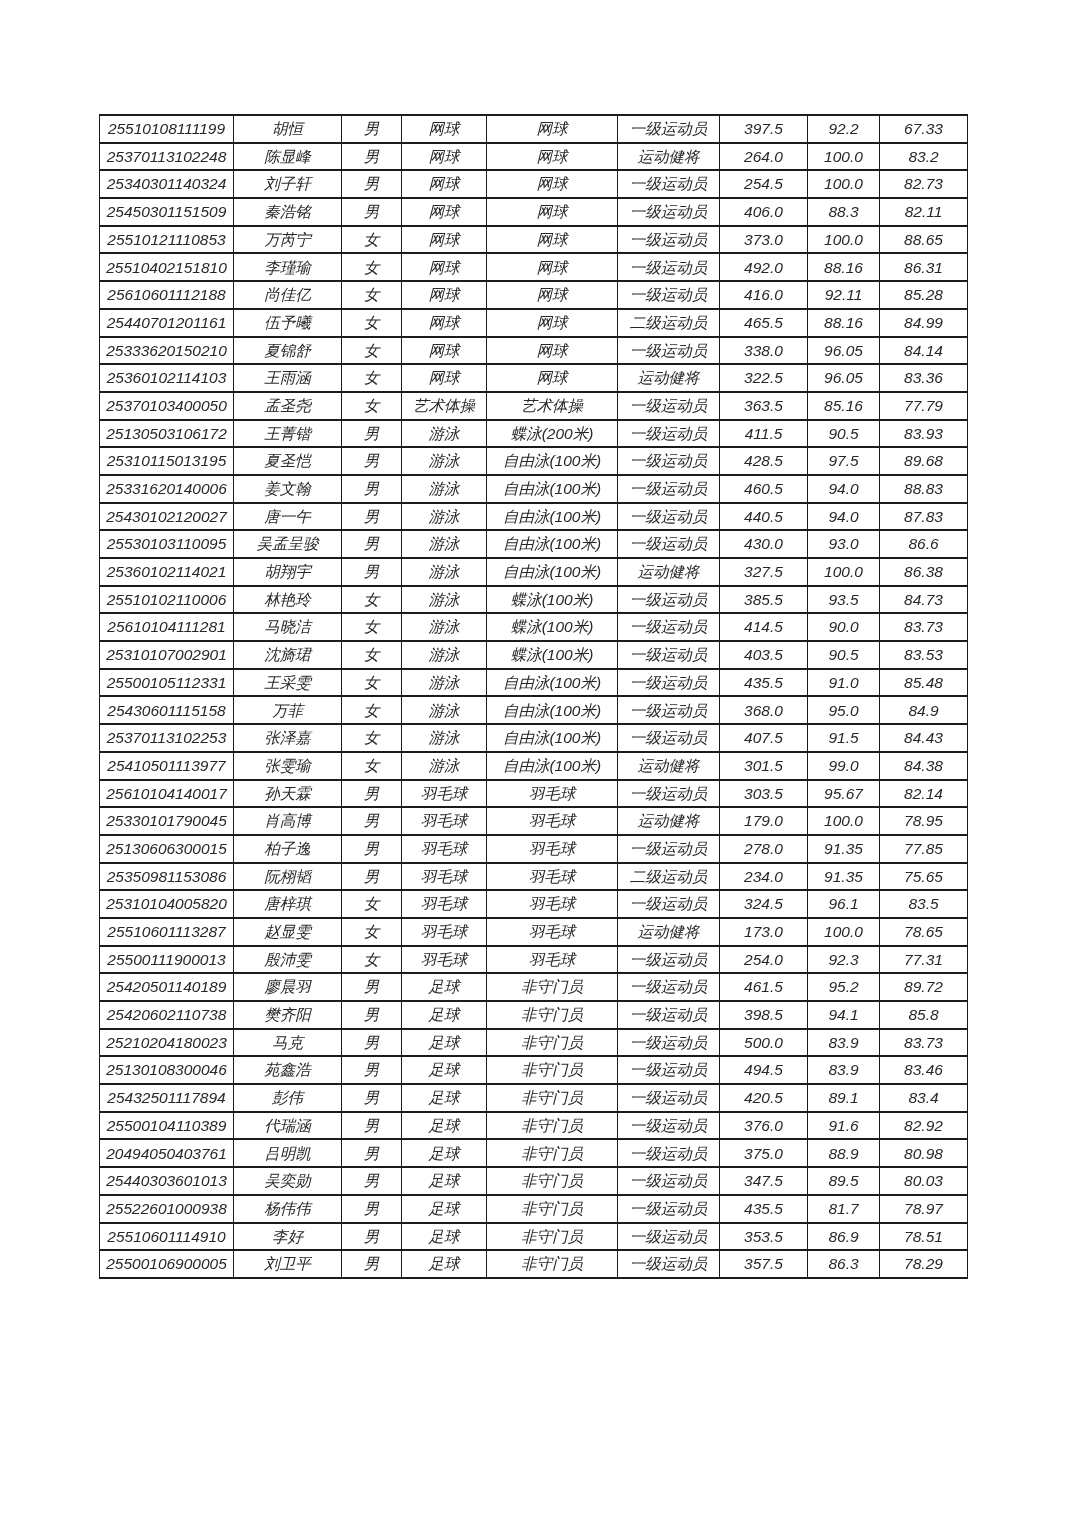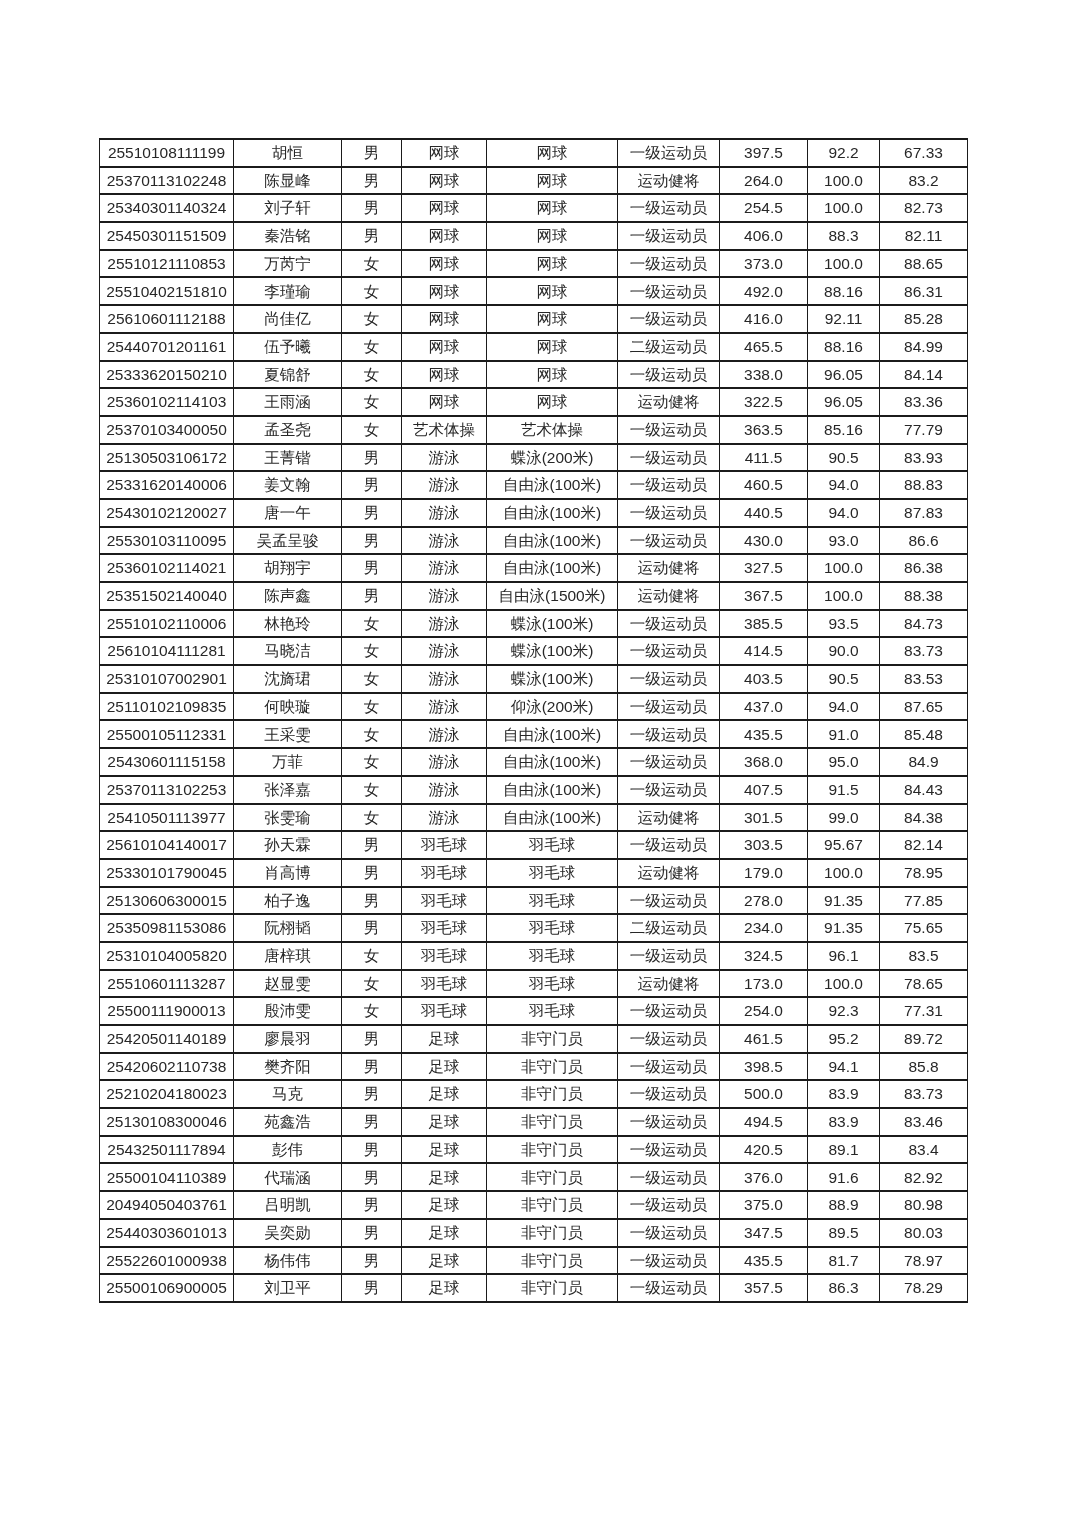--- a/index.html
+++ b/index.html
@@ -10,22 +10,23 @@
   }
   body {
     position: relative;
     width: 1080px;
     height: 1528px;
     overflow: hidden;
   }
   .sheet {
     position: absolute;
     left: 99px;
-    top: 138px;
+    top: 114px;
     width: 868px;
+    font-style: italic;
   }
   table.results {
     border-collapse: collapse;
     table-layout: fixed;
     width: 868px;
     color: #272727;
   }
   table.results td {
     border-top: 2px solid #1b1b1b;
     border-bottom: 2px solid #1b1b1b;
@@ -194,20 +195,31 @@
           <td class="c1">王菁锴</td>
           <td class="c2">男</td>
           <td class="c3">游泳</td>
           <td class="c4">蝶泳(200米)</td>
           <td class="c5">一级运动员</td>
           <td class="c6">411.5</td>
           <td class="c7">90.5</td>
           <td class="c8">83.93</td>
         </tr>
         <tr>
+          <td class="c0">25310115013195</td>
+          <td class="c1">夏圣恺</td>
+          <td class="c2">男</td>
+          <td class="c3">游泳</td>
+          <td class="c4">自由泳(100米)</td>
+          <td class="c5">一级运动员</td>
+          <td class="c6">428.5</td>
+          <td class="c7">97.5</td>
+          <td class="c8">89.68</td>
+        </tr>
+        <tr>
           <td class="c0">25331620140006</td>
           <td class="c1">姜文翰</td>
           <td class="c2">男</td>
           <td class="c3">游泳</td>
           <td class="c4">自由泳(100米)</td>
           <td class="c5">一级运动员</td>
           <td class="c6">460.5</td>
           <td class="c7">94.0</td>
           <td class="c8">88.83</td>
         </tr>
@@ -238,31 +250,20 @@
           <td class="c1">胡翔宇</td>
           <td class="c2">男</td>
           <td class="c3">游泳</td>
           <td class="c4">自由泳(100米)</td>
           <td class="c5">运动健将</td>
           <td class="c6">327.5</td>
           <td class="c7">100.0</td>
           <td class="c8">86.38</td>
         </tr>
         <tr>
-          <td class="c0">25351502140040</td>
-          <td class="c1">陈声鑫</td>
-          <td class="c2">男</td>
-          <td class="c3">游泳</td>
-          <td class="c4">自由泳(1500米)</td>
-          <td class="c5">运动健将</td>
-          <td class="c6">367.5</td>
-          <td class="c7">100.0</td>
-          <td class="c8">88.38</td>
-        </tr>
-        <tr>
           <td class="c0">25510102110006</td>
           <td class="c1">林艳玲</td>
           <td class="c2">女</td>
           <td class="c3">游泳</td>
           <td class="c4">蝶泳(100米)</td>
           <td class="c5">一级运动员</td>
           <td class="c6">385.5</td>
           <td class="c7">93.5</td>
           <td class="c8">84.73</td>
         </tr>
@@ -280,31 +281,20 @@
         <tr>
           <td class="c0">25310107002901</td>
           <td class="c1">沈旖珺</td>
           <td class="c2">女</td>
           <td class="c3">游泳</td>
           <td class="c4">蝶泳(100米)</td>
           <td class="c5">一级运动员</td>
           <td class="c6">403.5</td>
           <td class="c7">90.5</td>
           <td class="c8">83.53</td>
-        </tr>
-        <tr>
-          <td class="c0">25110102109835</td>
-          <td class="c1">何映璇</td>
-          <td class="c2">女</td>
-          <td class="c3">游泳</td>
-          <td class="c4">仰泳(200米)</td>
-          <td class="c5">一级运动员</td>
-          <td class="c6">437.0</td>
-          <td class="c7">94.0</td>
-          <td class="c8">87.65</td>
         </tr>
         <tr>
           <td class="c0">25500105112331</td>
           <td class="c1">王采雯</td>
           <td class="c2">女</td>
           <td class="c3">游泳</td>
           <td class="c4">自由泳(100米)</td>
           <td class="c5">一级运动员</td>
           <td class="c6">435.5</td>
           <td class="c7">91.0</td>
@@ -511,20 +501,31 @@
         <tr>
           <td class="c0">25522601000938</td>
           <td class="c1">杨伟伟</td>
           <td class="c2">男</td>
           <td class="c3">足球</td>
           <td class="c4">非守门员</td>
           <td class="c5">一级运动员</td>
           <td class="c6">435.5</td>
           <td class="c7">81.7</td>
           <td class="c8">78.97</td>
+        </tr>
+        <tr>
+          <td class="c0">25510601114910</td>
+          <td class="c1">李好</td>
+          <td class="c2">男</td>
+          <td class="c3">足球</td>
+          <td class="c4">非守门员</td>
+          <td class="c5">一级运动员</td>
+          <td class="c6">353.5</td>
+          <td class="c7">86.9</td>
+          <td class="c8">78.51</td>
         </tr>
         <tr>
           <td class="c0">25500106900005</td>
           <td class="c1">刘卫平</td>
           <td class="c2">男</td>
           <td class="c3">足球</td>
           <td class="c4">非守门员</td>
           <td class="c5">一级运动员</td>
           <td class="c6">357.5</td>
           <td class="c7">86.3</td>

